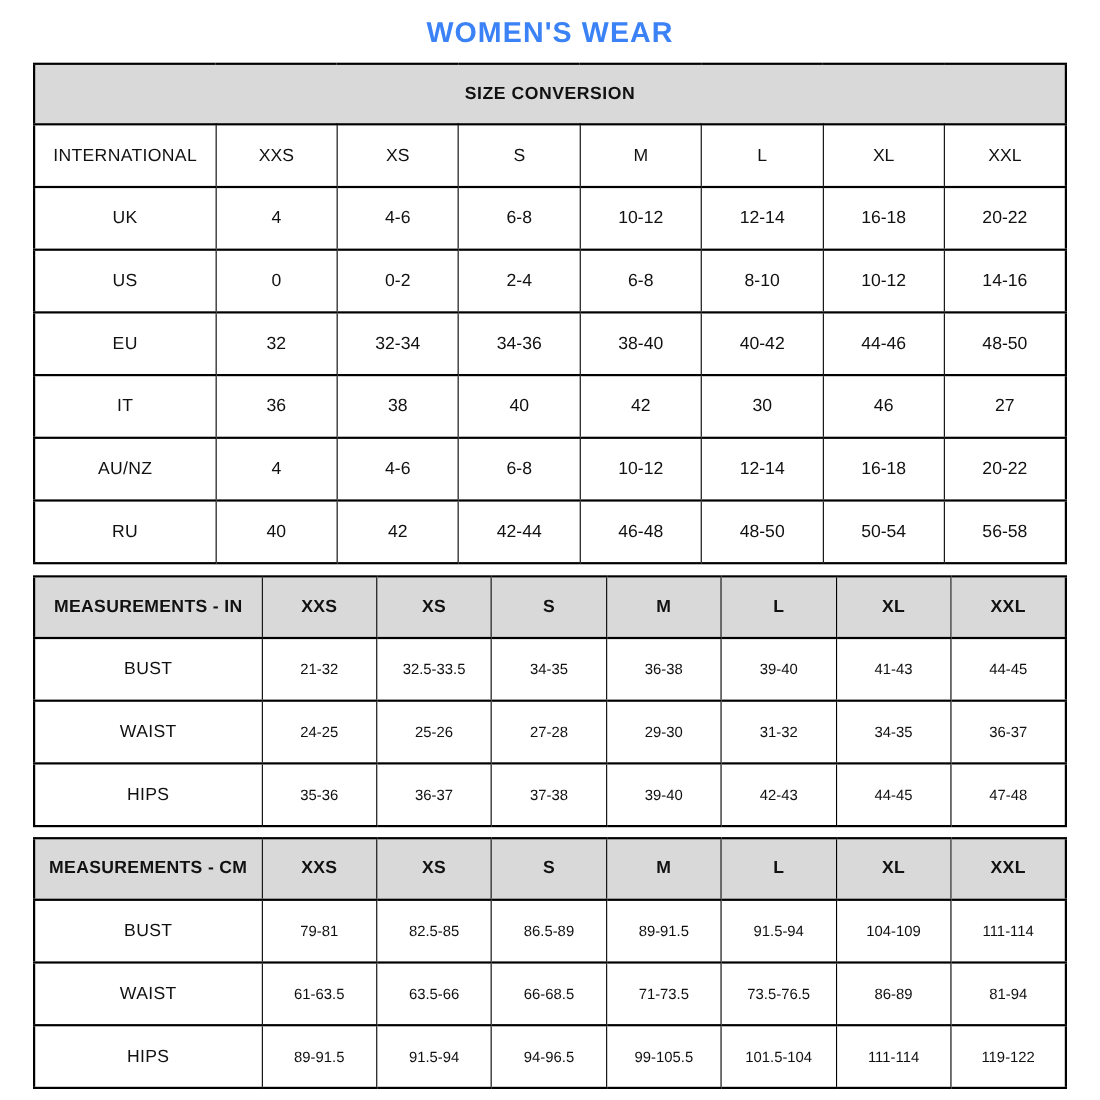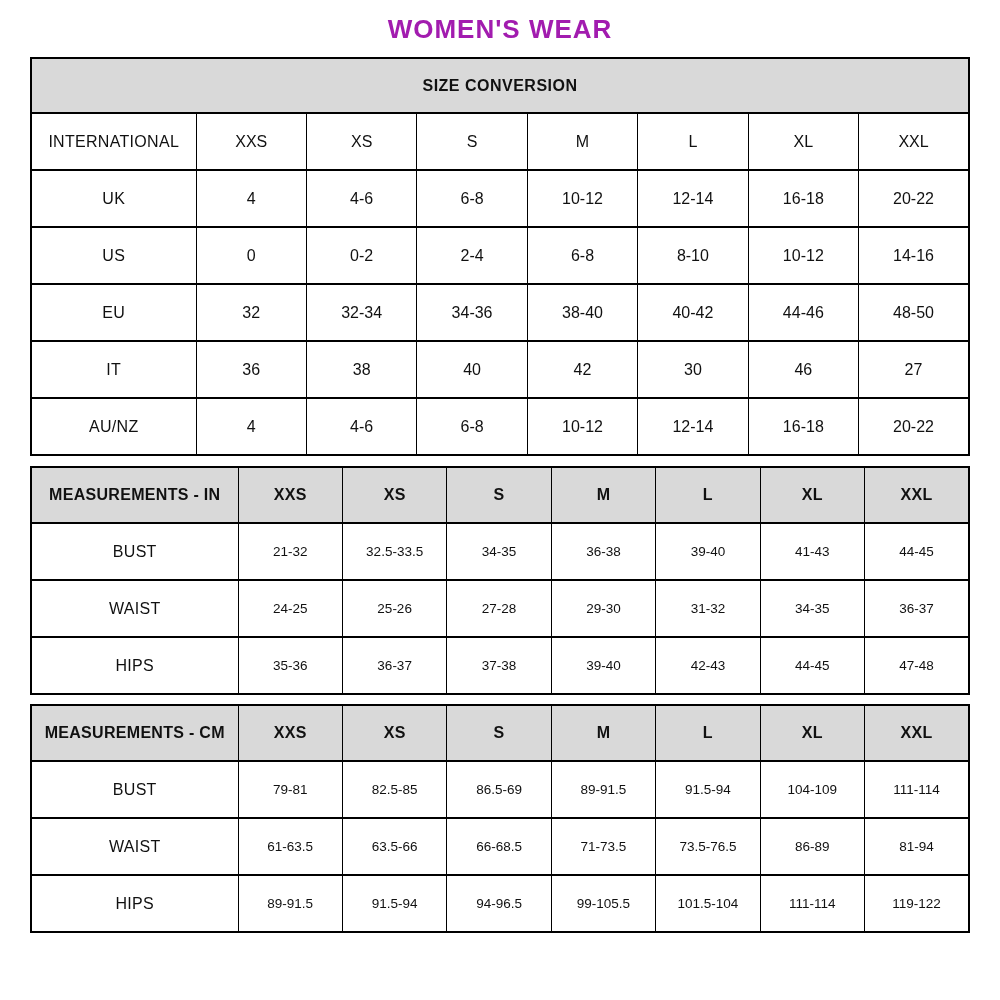--- a/index.html
+++ b/index.html
@@ -17,21 +17,21 @@
     padding: 8px 30px 0 30px;
     background: #ffffff;
     overflow: hidden;
   }
   .page-title {
     margin: 6px 0 12px 0;
     text-align: center;
     font-size: 26px;
     font-weight: 700;
     letter-spacing: 1px;
-    color: #a21caf;
+    color: #3b82f6;
   }
   table.sheet {
     width: 940px;
     border-collapse: collapse;
     table-layout: fixed;
   }
   table.sheet td, table.sheet th {
     border: 2px solid #000000;
     border-left-width: 1.5px;
     border-right-width: 1.5px;
@@ -140,20 +140,30 @@
         </tr>
         <tr>
           <td class="row-label">AU/NZ</td>
           <td class="value">4</td>
           <td class="value">4-6</td>
           <td class="value">6-8</td>
           <td class="value">10-12</td>
           <td class="value">12-14</td>
           <td class="value">16-18</td>
           <td class="value">20-22</td>
+        </tr>
+        <tr>
+          <td class="row-label">RU</td>
+          <td class="value">40</td>
+          <td class="value">42</td>
+          <td class="value">42-44</td>
+          <td class="value">46-48</td>
+          <td class="value">48-50</td>
+          <td class="value">50-54</td>
+          <td class="value">56-58</td>
         </tr>
       </tbody>
   </table>
 
   <table class="sheet t-meas">
     <colgroup>
       <col style="width:207px">
       <col span="7">
     </colgroup>
     <tbody id="min-body">
@@ -213,21 +223,21 @@
           <th class="gray">S</th>
           <th class="gray">M</th>
           <th class="gray">L</th>
           <th class="gray">XL</th>
           <th class="gray">XXL</th>
         </tr>
         <tr class="data">
           <td class="row-label">BUST</td>
           <td class="value">79-81</td>
           <td class="value">82.5-85</td>
-          <td class="value">86.5-69</td>
+          <td class="value">86.5-89</td>
           <td class="value">89-91.5</td>
           <td class="value">91.5-94</td>
           <td class="value">104-109</td>
           <td class="value">111-114</td>
         </tr>
         <tr class="data">
           <td class="row-label">WAIST</td>
           <td class="value">61-63.5</td>
           <td class="value">63.5-66</td>
           <td class="value">66-68.5</td>

